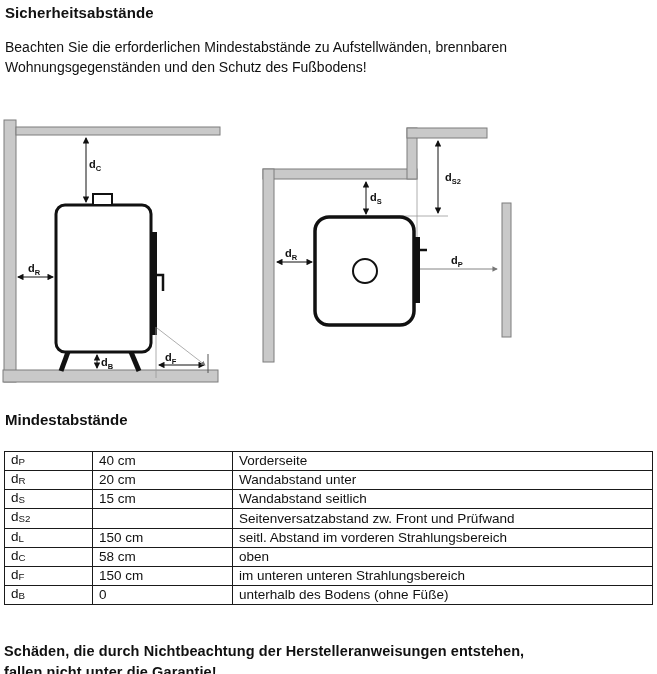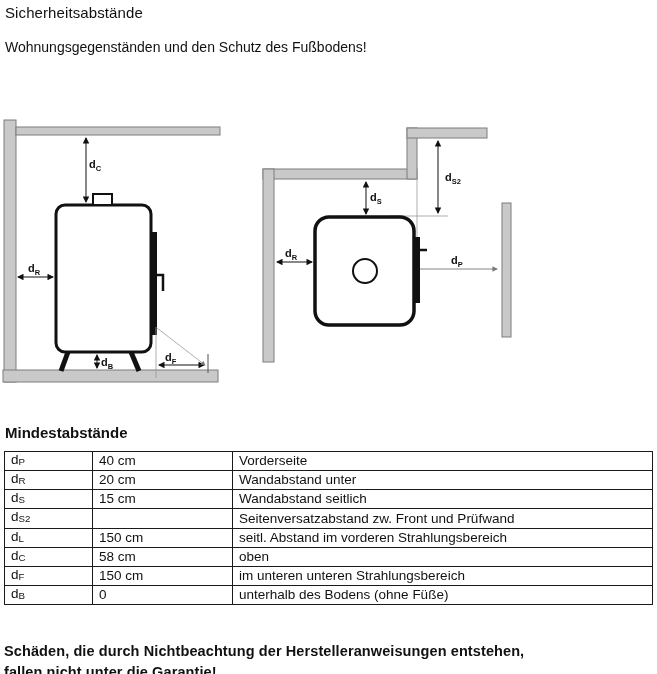--- a/index.html
+++ b/index.html
@@ -1,23 +1,23 @@
 <!DOCTYPE html>
 <html><head>
 <meta charset="utf-8">
 <style>
   html,body { margin:0; padding:0; }
   body {
     width:657px; height:674px; background:#ffffff; position:relative;
     font-family:"Liberation Sans", sans-serif; color:#111; overflow:hidden;
   }
   .abs { position:absolute; }
-  #doc-title { left:5px; top:4px; font-size:15px; font-weight:normal; letter-spacing:0.1px; }
+  #doc-title { left:5px; top:4px; font-size:15px; font-weight:bold; letter-spacing:0.1px; }
   #intro { left:5px; top:38px; font-size:14px; line-height:19.5px; }
-  #table-title { left:5px; top:411px; font-size:15px; font-weight:bold;margin-top:13px; }
+  #table-title { left:5px; top:411px; font-size:15px; font-weight:bold; }
   #diagram-wrap { left:0; top:115px; width:657px; height:282px; }
   #min-table { position:absolute; left:4px; top:451px; width:649px; border-collapse:collapse; font-size:13.5px; table-layout:fixed; }
   #min-table td { border:1px solid #1a1a1a; height:16.4px; padding:0 4px 0 6px; line-height:16px; vertical-align:middle; white-space:nowrap; overflow:hidden; }
   #min-table col.c1 { width:88px; }
   #min-table col.c2 { width:140px; }
   #min-table sub { font-size:0.72em; vertical-align:-0.12em; letter-spacing:0; }
   #warning { left:4px; top:641px; font-size:14.5px; font-weight:bold; line-height:20.5px; letter-spacing:0.1px; }
   
   .wall { fill:#c9c9c9; stroke:#7c7c7c; stroke-width:1; }
   .stove-body { fill:#ffffff; stroke:#111; }
@@ -26,20 +26,21 @@
   .blackpart { fill:#111; }
   .lbl { font-family:"Liberation Sans", sans-serif; font-size:11px; font-weight:bold; fill:#111; }
   .lbl .s { font-size:7.5px; }
 </style>
 </head>
 <body>
 
 <div class="abs" id="doc-title">Sicherheitsabstände</div>
 
 <div class="abs" id="intro">
+  <div>Beachten Sie die erforderlichen Mindestabstände zu Aufstellwänden, brennbaren</div>
   <div>Wohnungsgegenständen und den Schutz des Fußbodens!</div>
 </div>
 
 <div class="abs" id="diagram-wrap">
 <svg width="657" height="282" viewBox="0 0 657 282">
   <defs>
     <marker id="mB" viewBox="0 0 10 10" refX="8.5" refY="5" markerWidth="6.5" markerHeight="6.5" orient="auto-start-reverse">
       <path d="M0,0 L10,5 L0,10 z" fill="#111"></path>
     </marker>
     <marker id="mG" viewBox="0 0 10 10" refX="8.5" refY="5" markerWidth="6" markerHeight="6" orient="auto-start-reverse">

